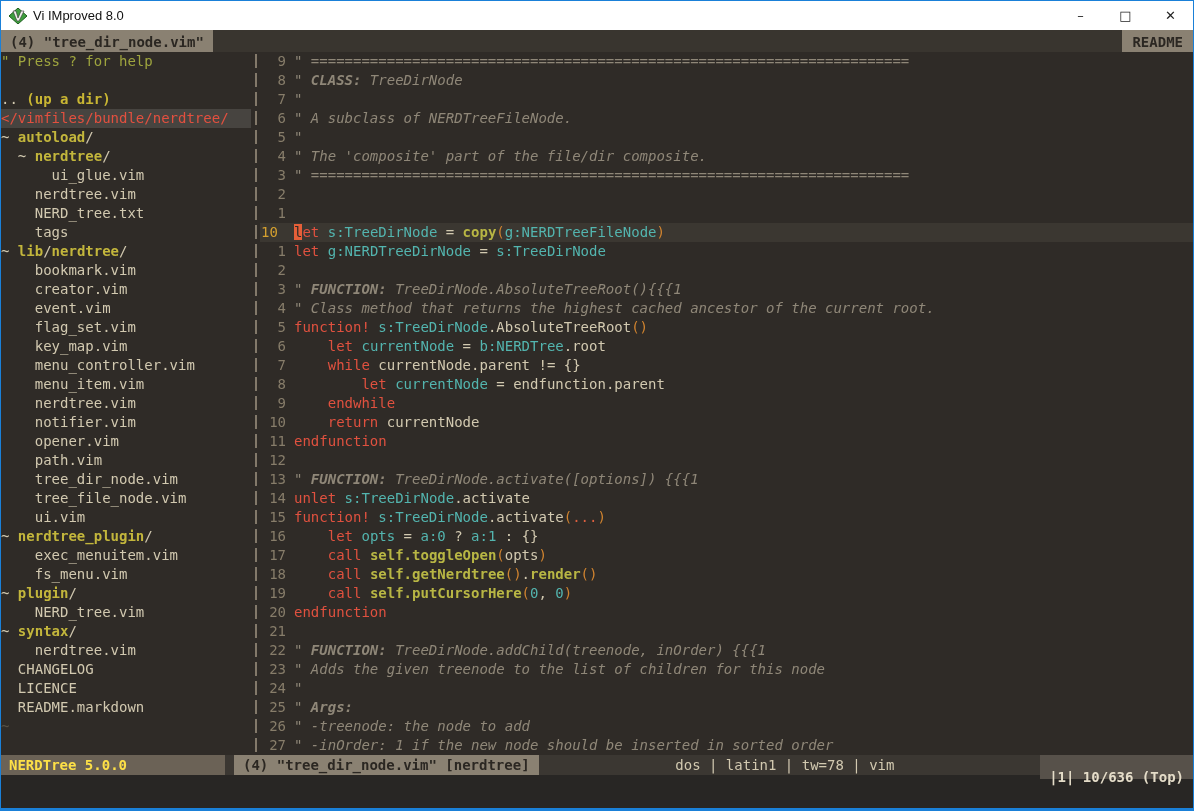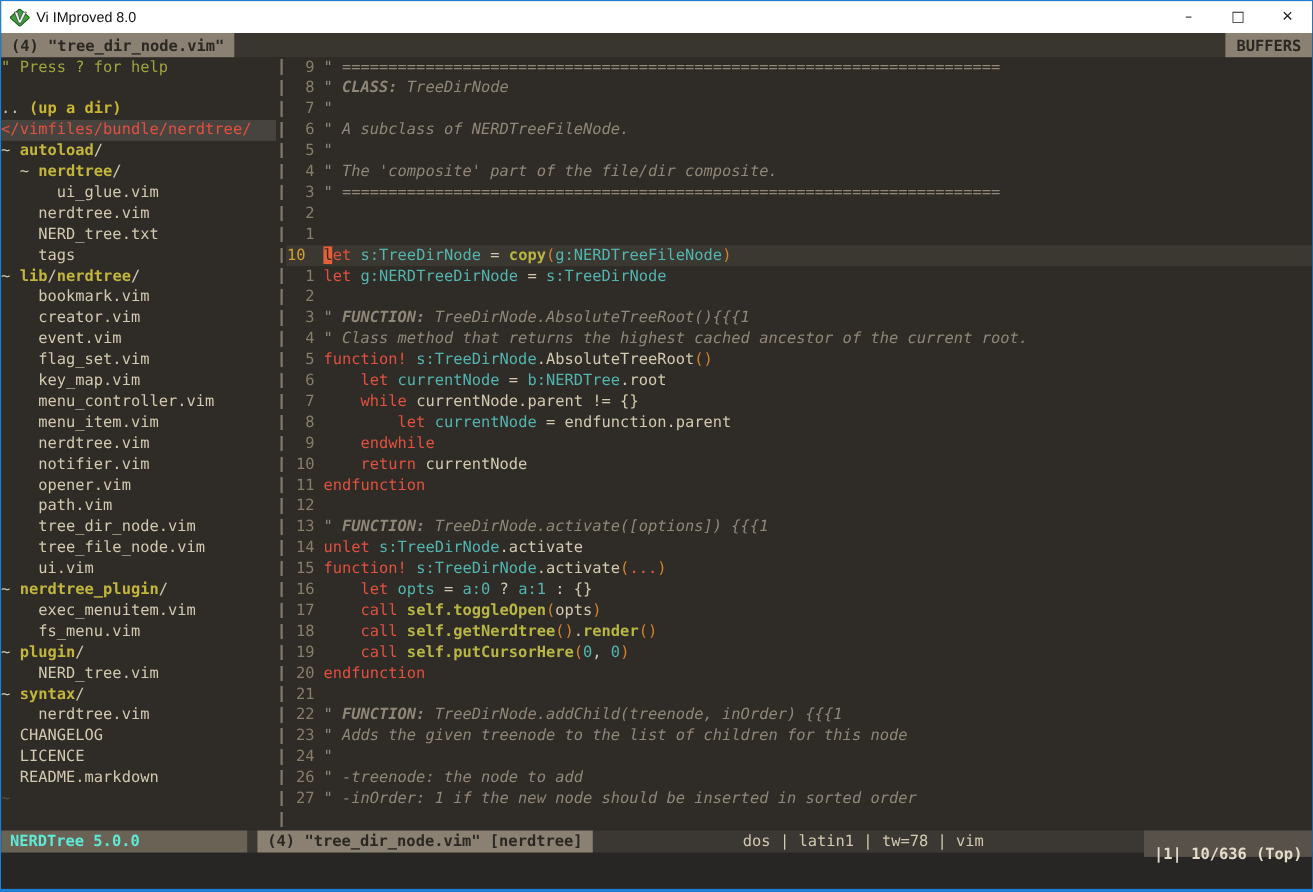--- a/index.html
+++ b/index.html
@@ -48,21 +48,21 @@
   .tok-y   { color:#d0832f; }
   .tok-s   { color:#dd5f3f; }
   .tok-cur { background:#e65f38; color:#2f2b27; }
   .tok-dir { color:#c3b63c; font-weight:bold;margin-top:39px; }
   .tok-updir { color:#c9b633; font-weight:bold; }
   .tok-rootpath { color:#e3503f; }
   .tok-help { color:#9ea43e; }
   .tok-tilde { color:#565045; }
   
   .statusline { height:20px; display:flex; font-size:14px; align-items:stretch; }
-  .st-nerdtree { width:224px; background:#6b6256; color:#5eead4; font-weight:bold;
+  .st-nerdtree { width:224px; background:#6b6256; color:#fde047; font-weight:bold;
                  padding:0 8px; line-height:20px; white-space:pre; }
   .st-gap { width:9px; background:#3b3732; }
   .st-buffer { background:#8a8172; color:#2b2722; font-weight:bold; padding:0 9px;
                line-height:20px; white-space:pre; }
   .st-flags { flex:1; background:#3b3732; color:#d2c9b0; text-align:center;
               padding-right:9px; line-height:20px; white-space:pre; }
   .st-pos { background:#57514a; color:#e4dcc8; font-weight:bold; padding:12px 9px;
             line-height:20px; white-space:pre; }
   
   .cmdline { height:33px; background:#282624; }
@@ -81,21 +81,21 @@
     <div class="win-controls">
       <div class="win-btn">–</div>
       <div class="win-btn">□</div>
       <div class="win-btn">✕</div>
     </div>
   </div>
 
   <div class="tabline">
     <div class="tab">(4) "tree_dir_node.vim"</div>
     <div class="tabline-spacer"></div>
-    <div class="buffers-label">BUFFERS</div>
+    <div class="buffers-label">README</div>
   </div>
 
   <div class="main">
     <div class="sidebar">
         <div class="trow"><span class="tok-help">" Press ? for help</span></div>
         <div class="trow"></div>
         <div class="trow"><span class="tok-n">.. </span><span class="tok-updir">(up a dir)</span></div>
         <div class="trow hl"><span class="tok-rootpath">&lt;/vimfiles/bundle/nerdtree/</span></div>
         <div class="trow"><span class="tok-n">~ </span><span class="tok-dir">autoload</span><span class="tok-n">/</span></div>
         <div class="trow"><span class="tok-n">  ~ </span><span class="tok-dir">nerdtree</span><span class="tok-n">/</span></div>
@@ -159,20 +159,21 @@
         <div class="crow"><span class="ln">15</span><span class="ltext"><span class="tok-k">function!</span><span class="tok-n"> </span><span class="tok-i">s:TreeDirNode</span><span class="tok-n">.activate</span><span class="tok-y">(</span><span class="tok-s">...</span><span class="tok-y">)</span></span></div>
         <div class="crow"><span class="ln">16</span><span class="ltext"><span class="tok-n">    </span><span class="tok-k">let</span><span class="tok-n"> </span><span class="tok-i">opts</span><span class="tok-n"> = </span><span class="tok-i">a:0</span><span class="tok-n"> ? </span><span class="tok-i">a:1</span><span class="tok-n"> : {}</span></span></div>
         <div class="crow"><span class="ln">17</span><span class="ltext"><span class="tok-n">    </span><span class="tok-k">call</span><span class="tok-n"> </span><span class="tok-f">self.toggleOpen</span><span class="tok-y">(</span><span class="tok-n">opts</span><span class="tok-y">)</span></span></div>
         <div class="crow"><span class="ln">18</span><span class="ltext"><span class="tok-n">    </span><span class="tok-k">call</span><span class="tok-n"> </span><span class="tok-f">self.getNerdtree</span><span class="tok-y">()</span><span class="tok-n">.</span><span class="tok-f">render</span><span class="tok-y">()</span></span></div>
         <div class="crow"><span class="ln">19</span><span class="ltext"><span class="tok-n">    </span><span class="tok-k">call</span><span class="tok-n"> </span><span class="tok-f">self.putCursorHere</span><span class="tok-y">(</span><span class="tok-i">0</span><span class="tok-n">, </span><span class="tok-i">0</span><span class="tok-y">)</span></span></div>
         <div class="crow"><span class="ln">20</span><span class="ltext"><span class="tok-k">endfunction</span></span></div>
         <div class="crow"><span class="ln">21</span><span class="ltext"></span></div>
         <div class="crow"><span class="ln">22</span><span class="ltext"><span class="tok-c">" </span><span class="tok-cb">FUNCTION:</span><span class="tok-c"> TreeDirNode.addChild(treenode, inOrder) {{{1</span></span></div>
         <div class="crow"><span class="ln">23</span><span class="ltext"><span class="tok-c">" Adds the given treenode to the list of children for this node</span></span></div>
         <div class="crow"><span class="ln">24</span><span class="ltext"><span class="tok-c">"</span></span></div>
+        <div class="crow"><span class="ln">25</span><span class="ltext"><span class="tok-c">" </span><span class="tok-cb">Args:</span></span></div>
         <div class="crow"><span class="ln">26</span><span class="ltext"><span class="tok-c">" -treenode: the node to add</span></span></div>
         <div class="crow"><span class="ln">27</span><span class="ltext"><span class="tok-c">" -inOrder: 1 if the new node should be inserted in sorted order</span></span></div>
       </div>
   </div>
 
   <div class="statusline">
     <div class="st-nerdtree">NERDTree 5.0.0</div>
     <div class="st-gap"></div>
     <div class="st-buffer">(4) "tree_dir_node.vim" [nerdtree]</div>
     <div class="st-flags">dos | latin1 | tw=78 | vim</div>

